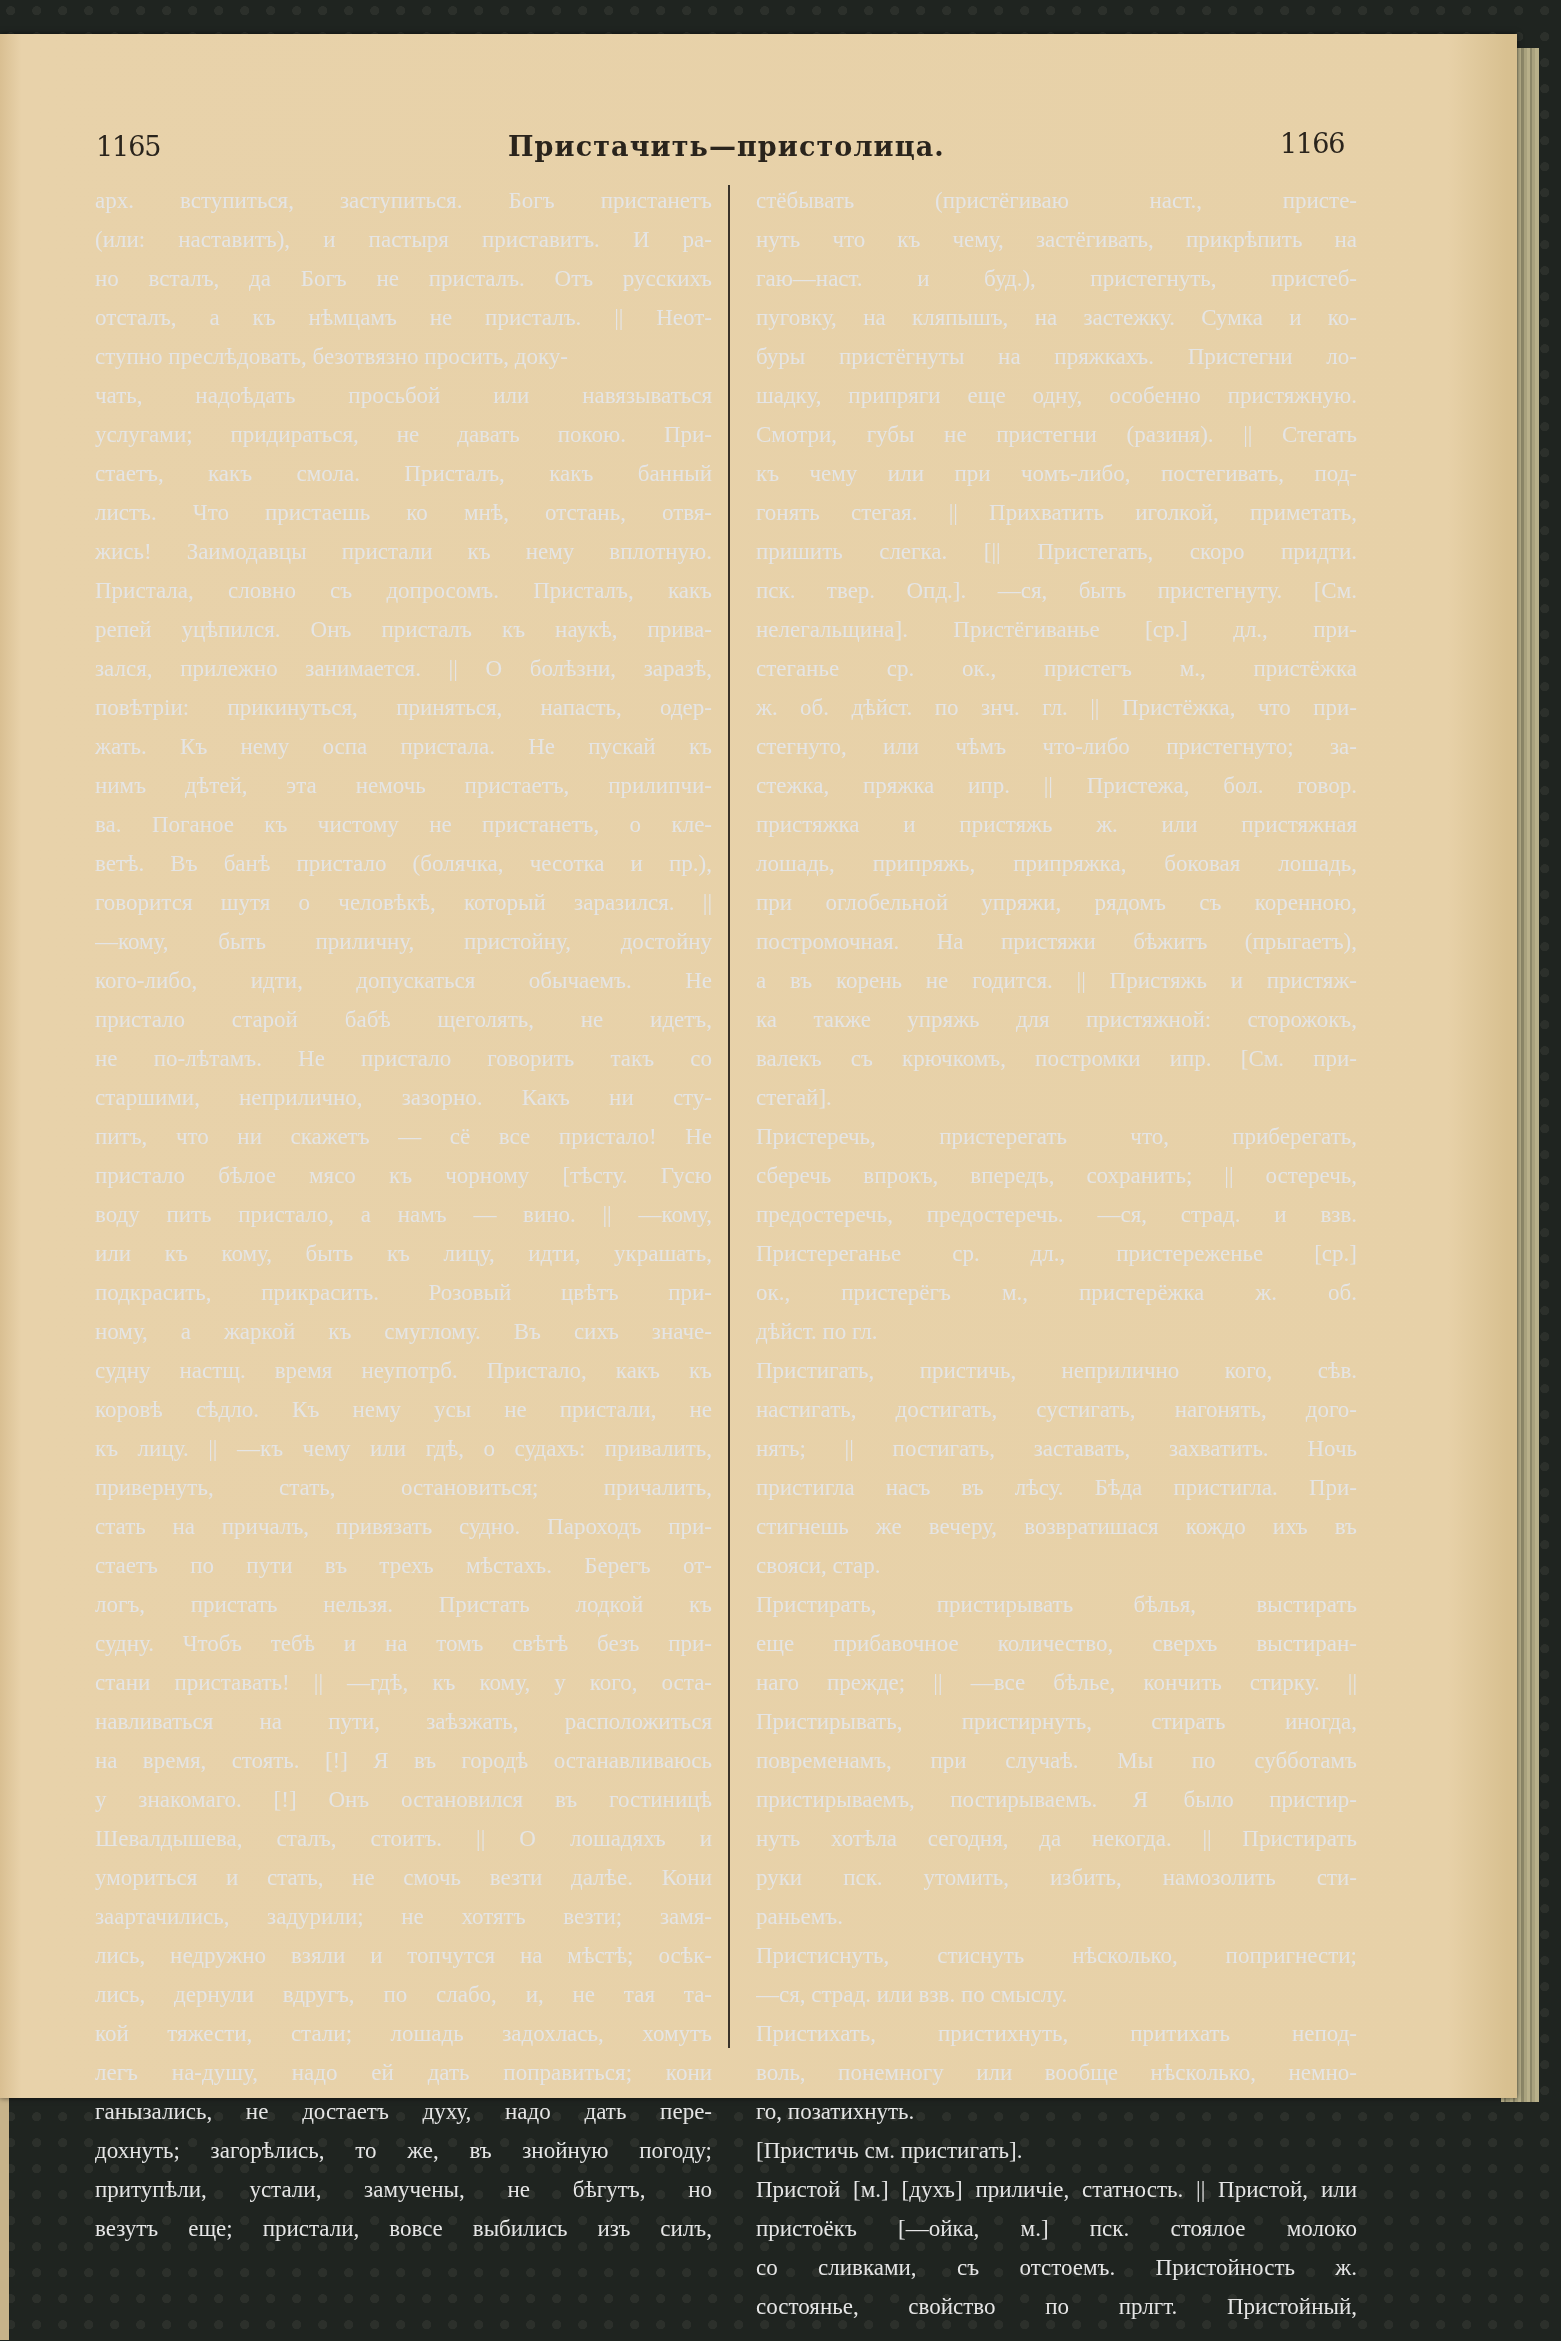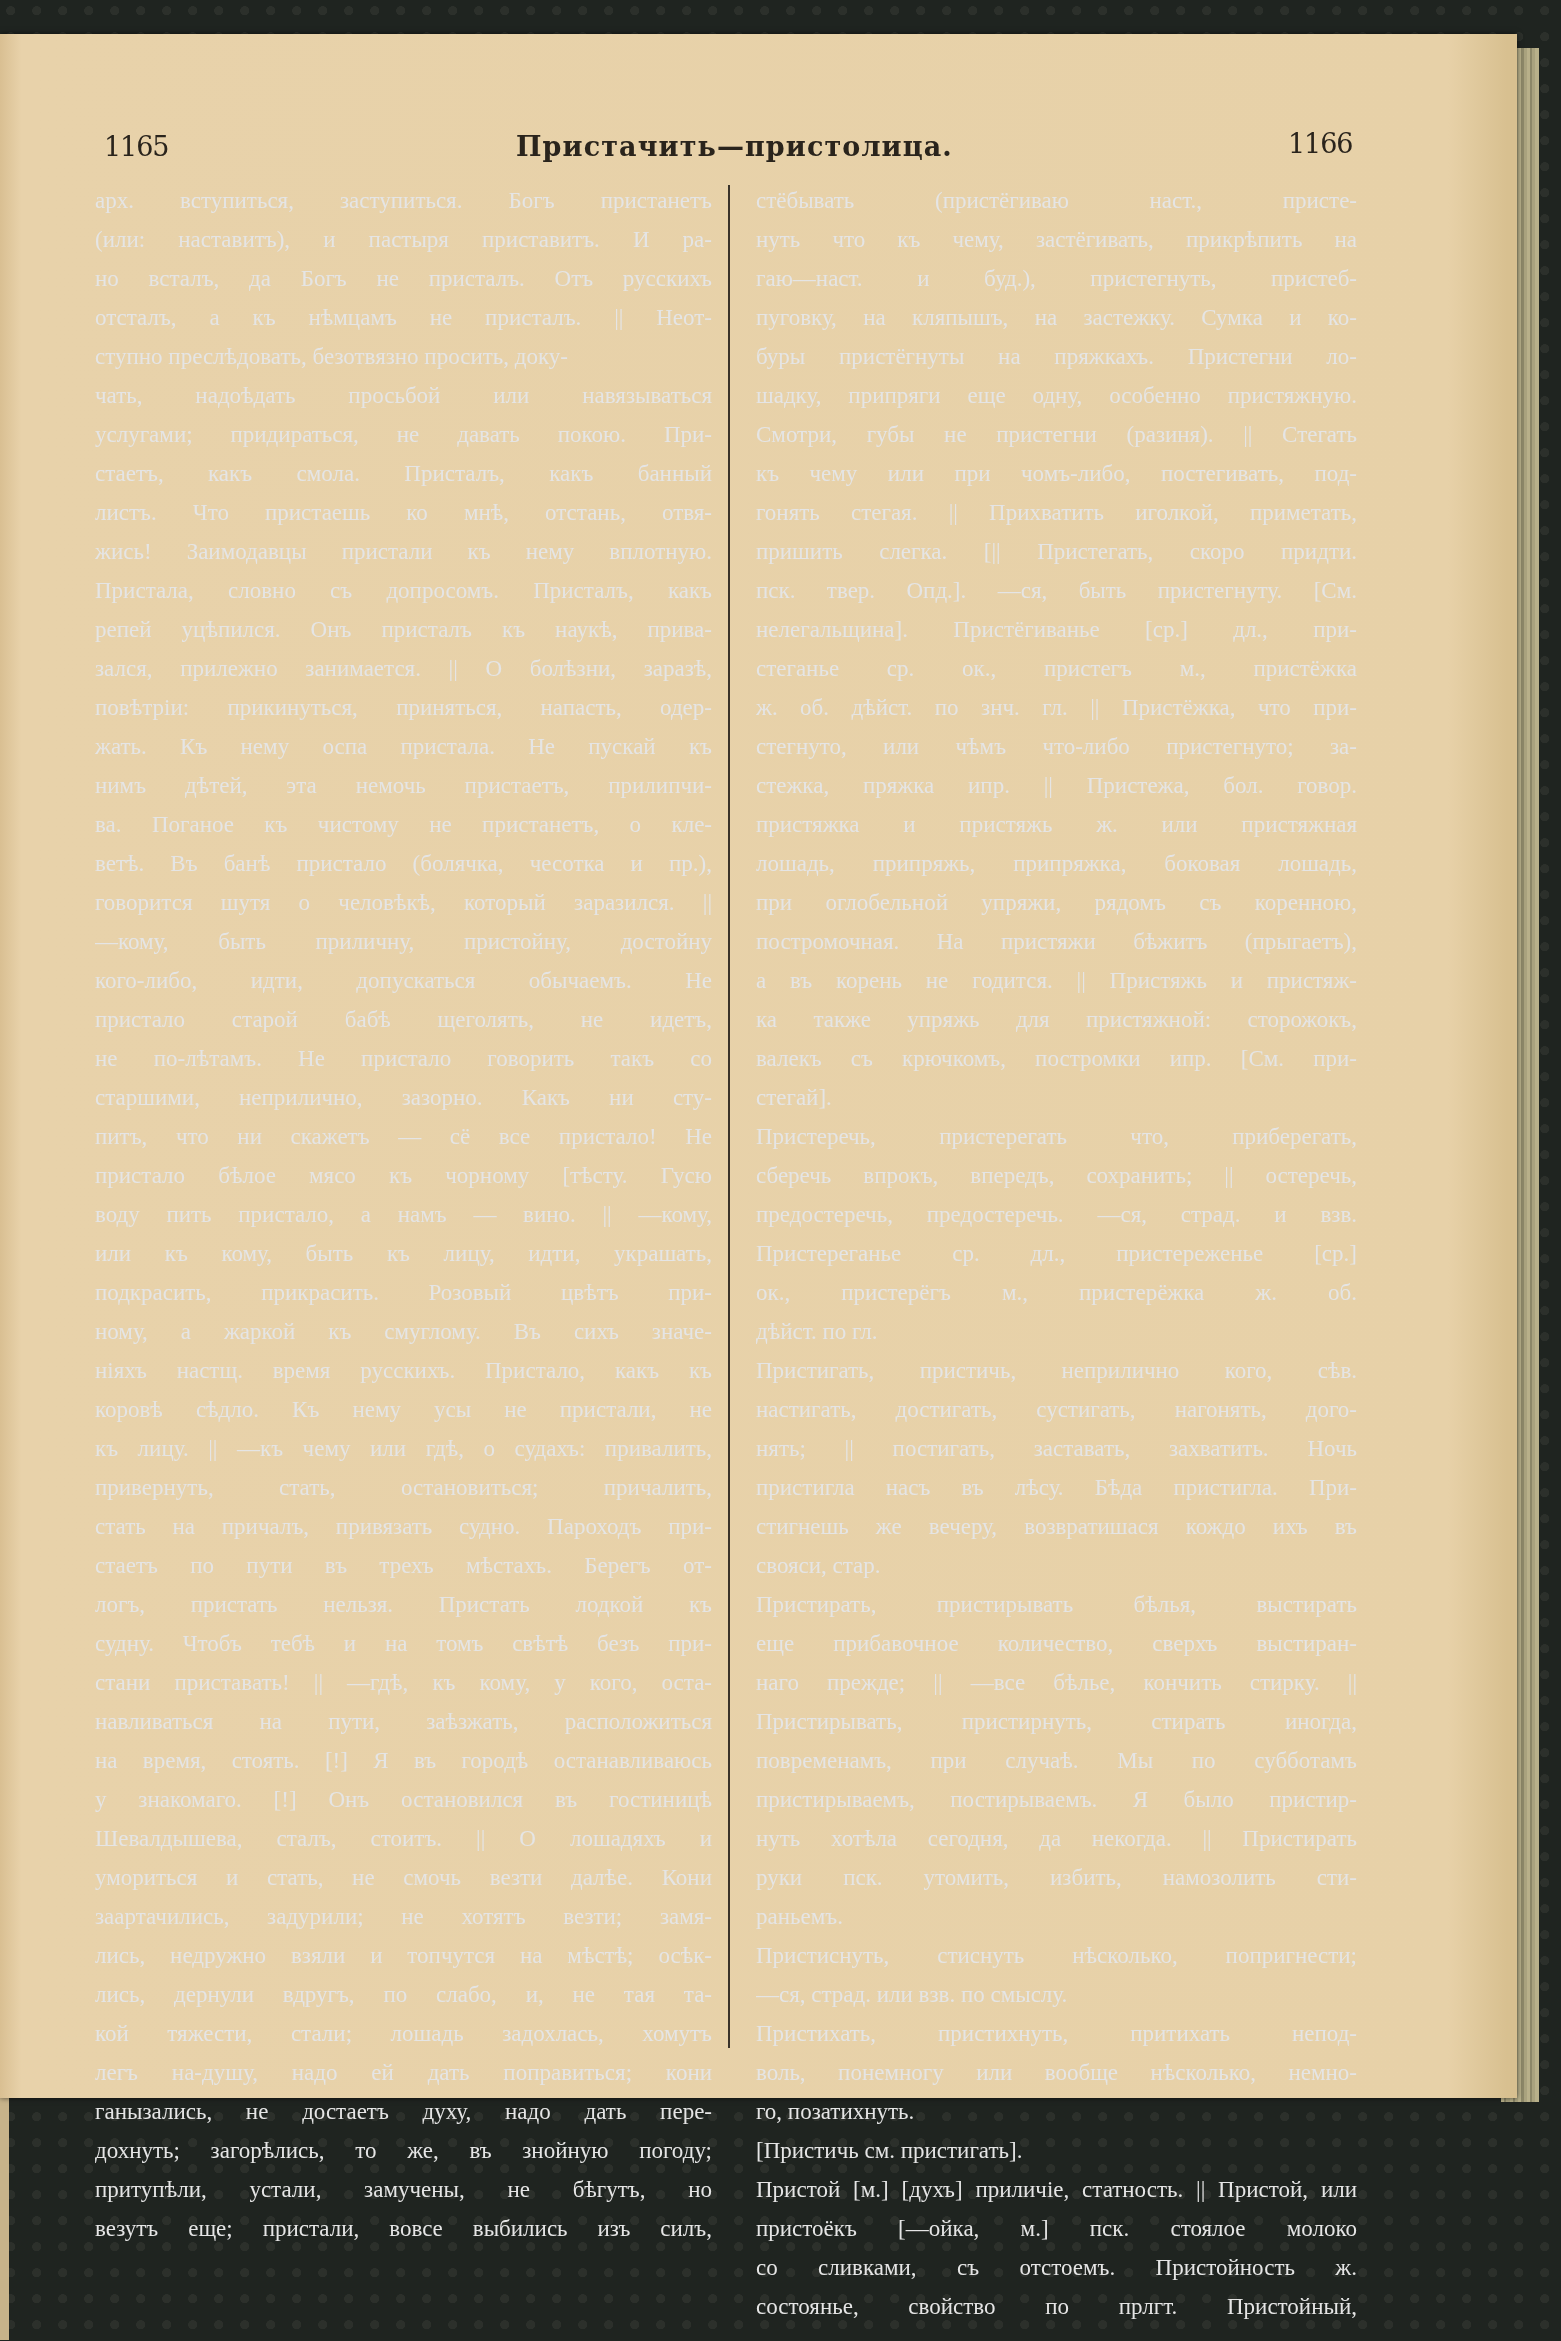--- a/index.html
+++ b/index.html
@@ -7,21 +7,21 @@
     background:#1f2420;
     background-image:radial-gradient(circle at 10.7px 10.7px,#2c302b 4.3px,transparent 4.8px);
     background-size:26px 26px;}
   .page{position:absolute;left:0;top:34px;width:1517px;height:2064px;
     background:#e6cfa6;
     background-image:linear-gradient(90deg,#d9bf92 0px,#e8d2aa 21.4px,#e7d1a8 1448px,#d8c090 1507px);
     box-shadow:0 0 5.4px rgba(0,0,0,.6);}
   .page-edges{position:absolute;left:1501px;top:48px;width:38px;height:2054px;
     background:repeating-linear-gradient(90deg,#b8b08a 0 3.2px,#8c8768 3.2px 5.4px,#a9a27e 5.4px 8.6px);}
   .left-strip{position:absolute;left:0;top:34px;width:8.6px;height:2306px;background:#c7b38a;}
-  .header{position:absolute;top:131px;left:12px;width:1517px;height:43px;
+  .header{position:absolute;top:131px;left:4px;width:1517px;height:43px;
     font-family:"DejaVu Serif",serif;color:#2a241c;}
   .pno{position:absolute;font-size:27px;letter-spacing:-1.1px;}
   .pno.left{left:92px;top:0;}
   .pno.right{left:1276px;top:-3.2px;}
   .running-title{position:absolute;left:504px;top:0;font-size:27px;letter-spacing:1.1px;font-weight:bold;}
   .col{position:absolute;top:181px;font-family:"Liberation Serif",serif;color:#e5e5e5;
     font-size:23px;line-height:39px;white-space:nowrap;}
   .col.left{left:95px;width:617px;}
   .col.right{left:756px;width:601px;}
   .rule{position:absolute;left:728px;top:185px;width:1.6px;height:1863px;background:#3a332a;}
@@ -67,21 +67,21 @@
     <span class="line">кого-либо, идти, допускаться обычаемъ. Не</span>
     <span class="line">пристало старой бабѣ щеголять, не идетъ,</span>
     <span class="line">не по-лѣтамъ. Не пристало говорить такъ со</span>
     <span class="line">старшими, неприлично, зазорно. Какъ ни сту-</span>
     <span class="line">питъ, что ни скажетъ — сё все пристало! Не</span>
     <span class="line">пристало бѣлое мясо къ чорному [тѣсту. Гусю</span>
     <span class="line">воду пить пристало, а намъ — вино. || —кому,</span>
     <span class="line">или къ кому, быть къ лицу, идти, украшать,</span>
     <span class="line">подкрасить, прикрасить. Розовый цвѣтъ при-</span>
     <span class="line">ному, а жаркой къ смуглому. Въ сихъ значе-</span>
-    <span class="line">ніяхъ настщ. время русскихъ. Пристало, какъ къ</span>
+    <span class="line">судну настщ. время неупотрб. Пристало, какъ къ</span>
     <span class="line">коровѣ сѣдло. Къ нему усы не пристали, не</span>
     <span class="line">къ лицу. || —къ чему или гдѣ, о судахъ: привалить,</span>
     <span class="line">привернуть, стать, остановиться; причалить,</span>
     <span class="line">стать на причалъ, привязать судно. Пароходъ при-</span>
     <span class="line">стаетъ по пути въ трехъ мѣстахъ. Берегъ от-</span>
     <span class="line">логъ, пристать нельзя. Пристать лодкой къ</span>
     <span class="line">судну. Чтобъ тебѣ и на томъ свѣтѣ безъ при-</span>
     <span class="line">стани приставать! || —гдѣ, къ кому, у кого, оста-</span>
     <span class="line">навливаться на пути, заѣзжать, расположиться</span>
     <span class="line">на время, стоять. [!] Я въ городѣ останавливаюсь</span>

